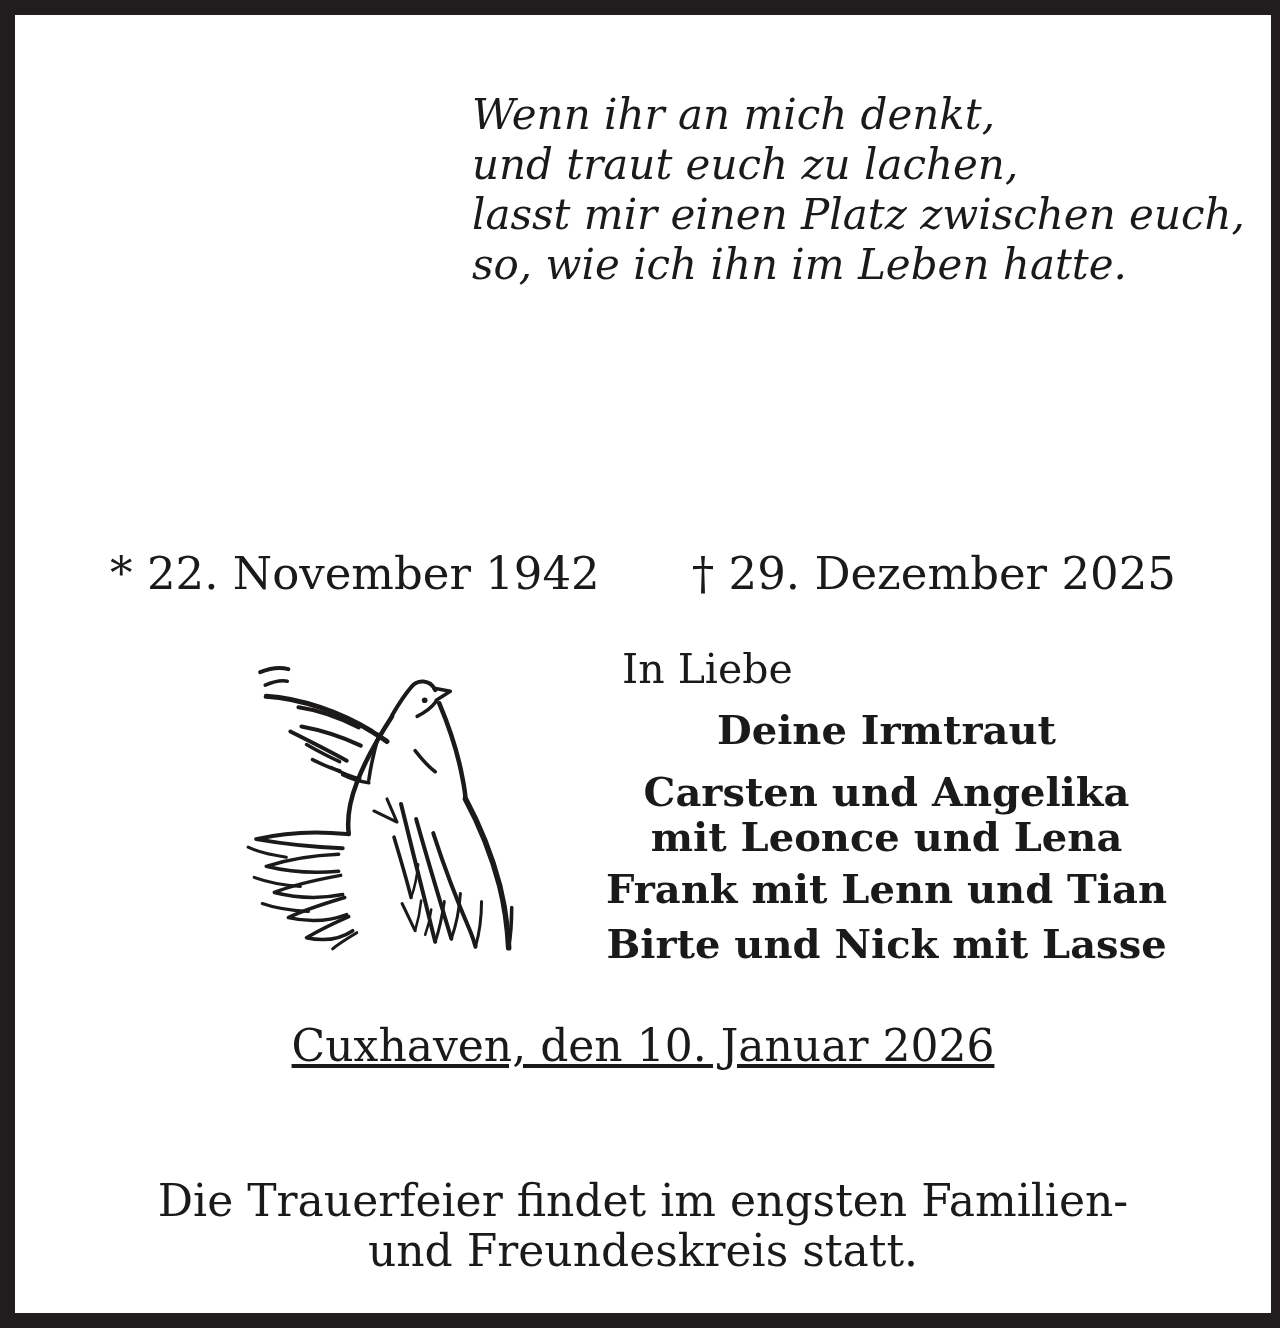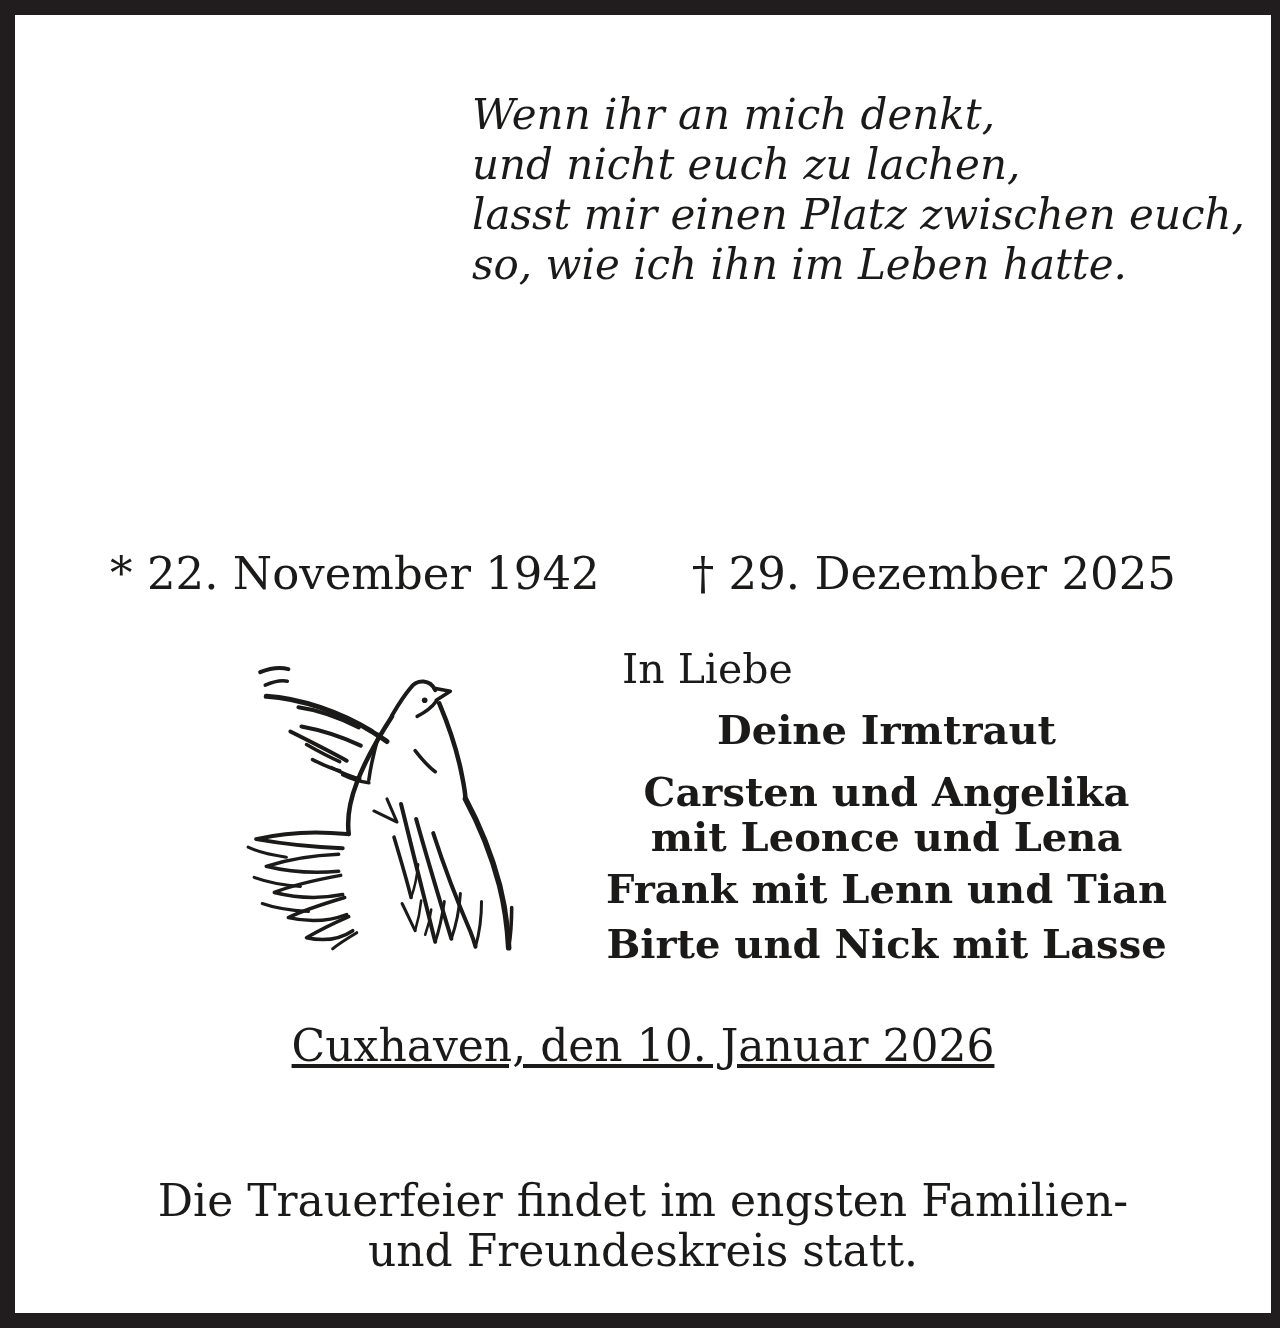--- a/index.html
+++ b/index.html
@@ -104,21 +104,21 @@
   }
 </style>
 </head>
 <body>
 
 <div class="page">
   <div class="frame"></div>
 
   <div class="poem">
     <div>Wenn ihr an mich denkt,</div>
-    <div>und nicht euch zu lachen,</div>
+    <div>und traut euch zu lachen,</div>
     <div>lasst mir einen Platz zwischen euch,</div>
     <div>so, wie ich ihn im Leben hatte.</div>
   </div>
 
 
   <div class="dates">
     <span>* 22. November 1942</span>
     <span>† 29. Dezember 2025</span>
   </div>
 

